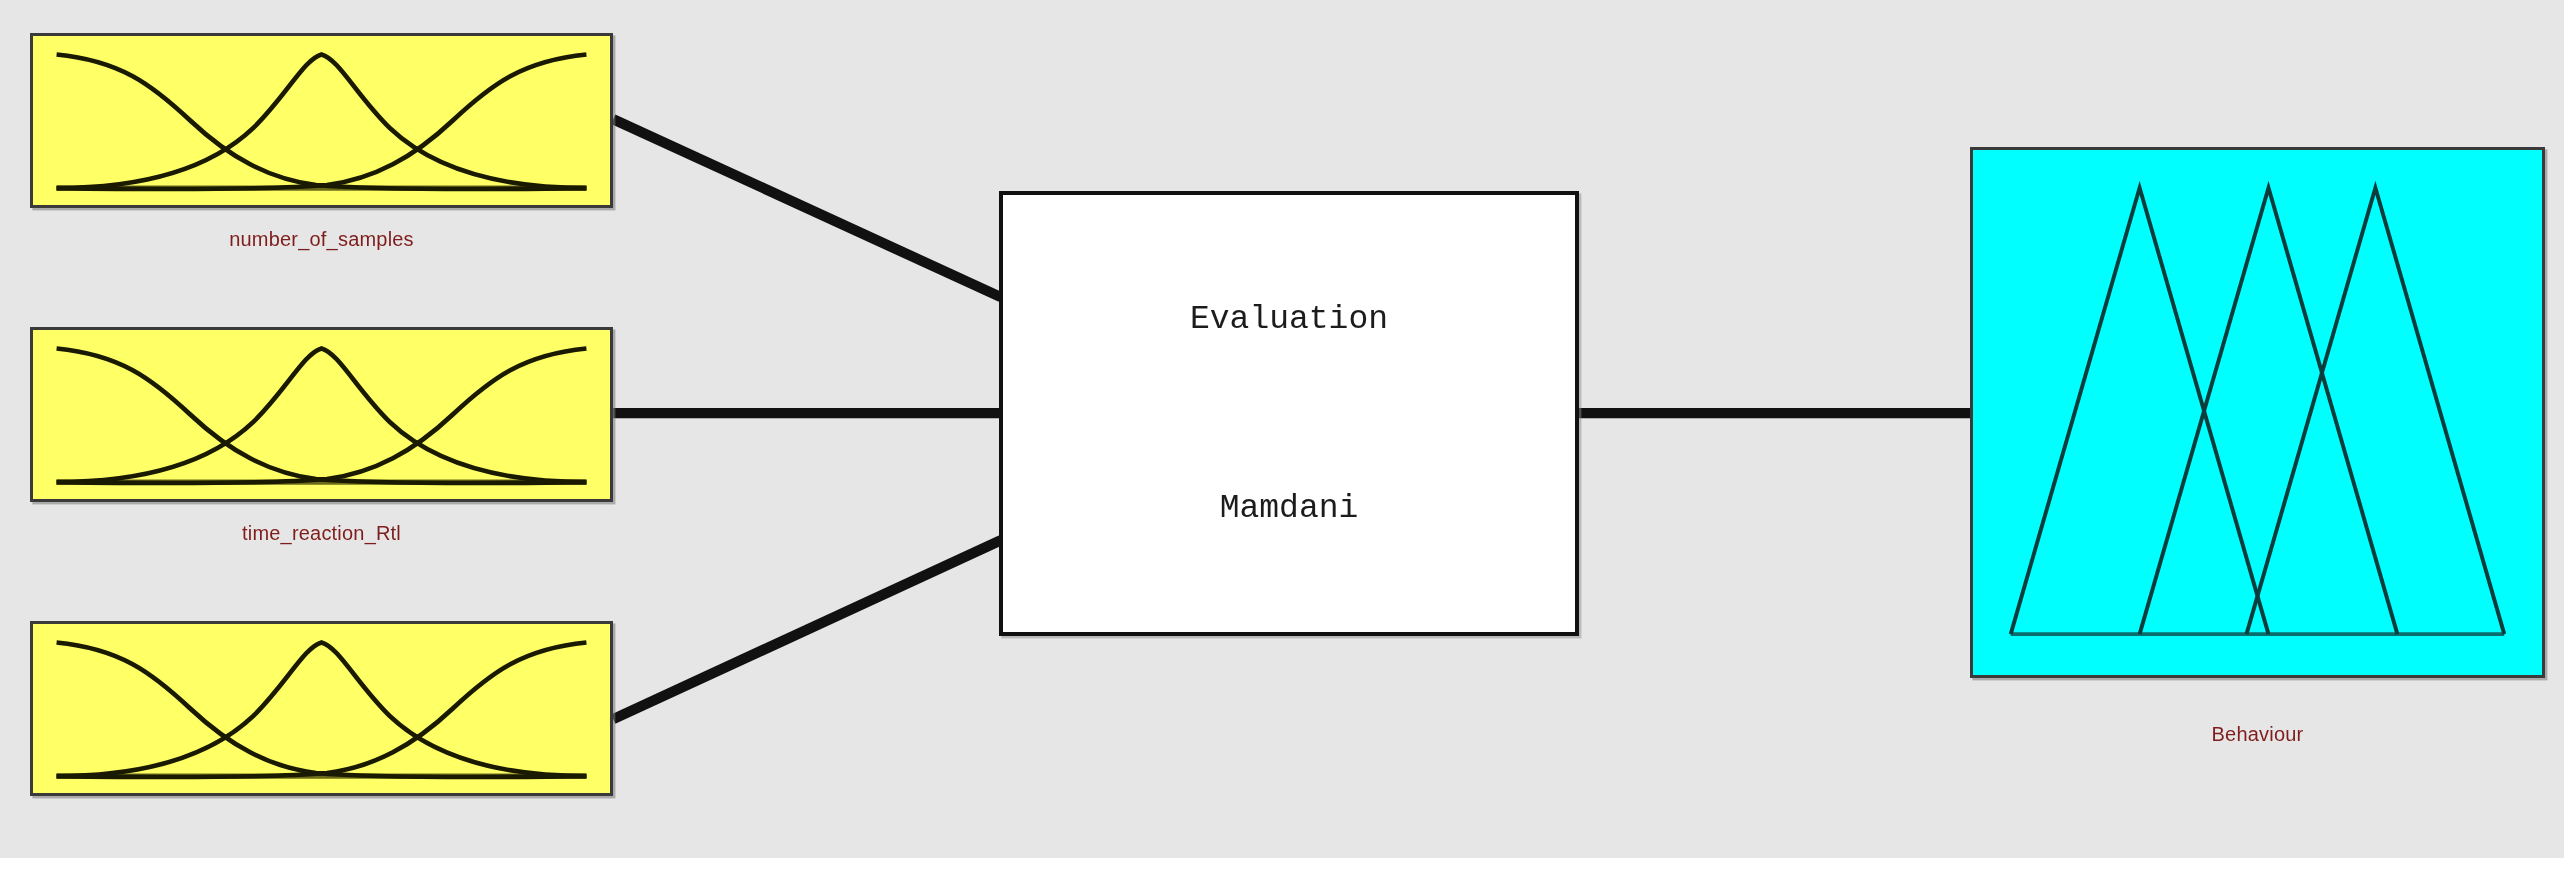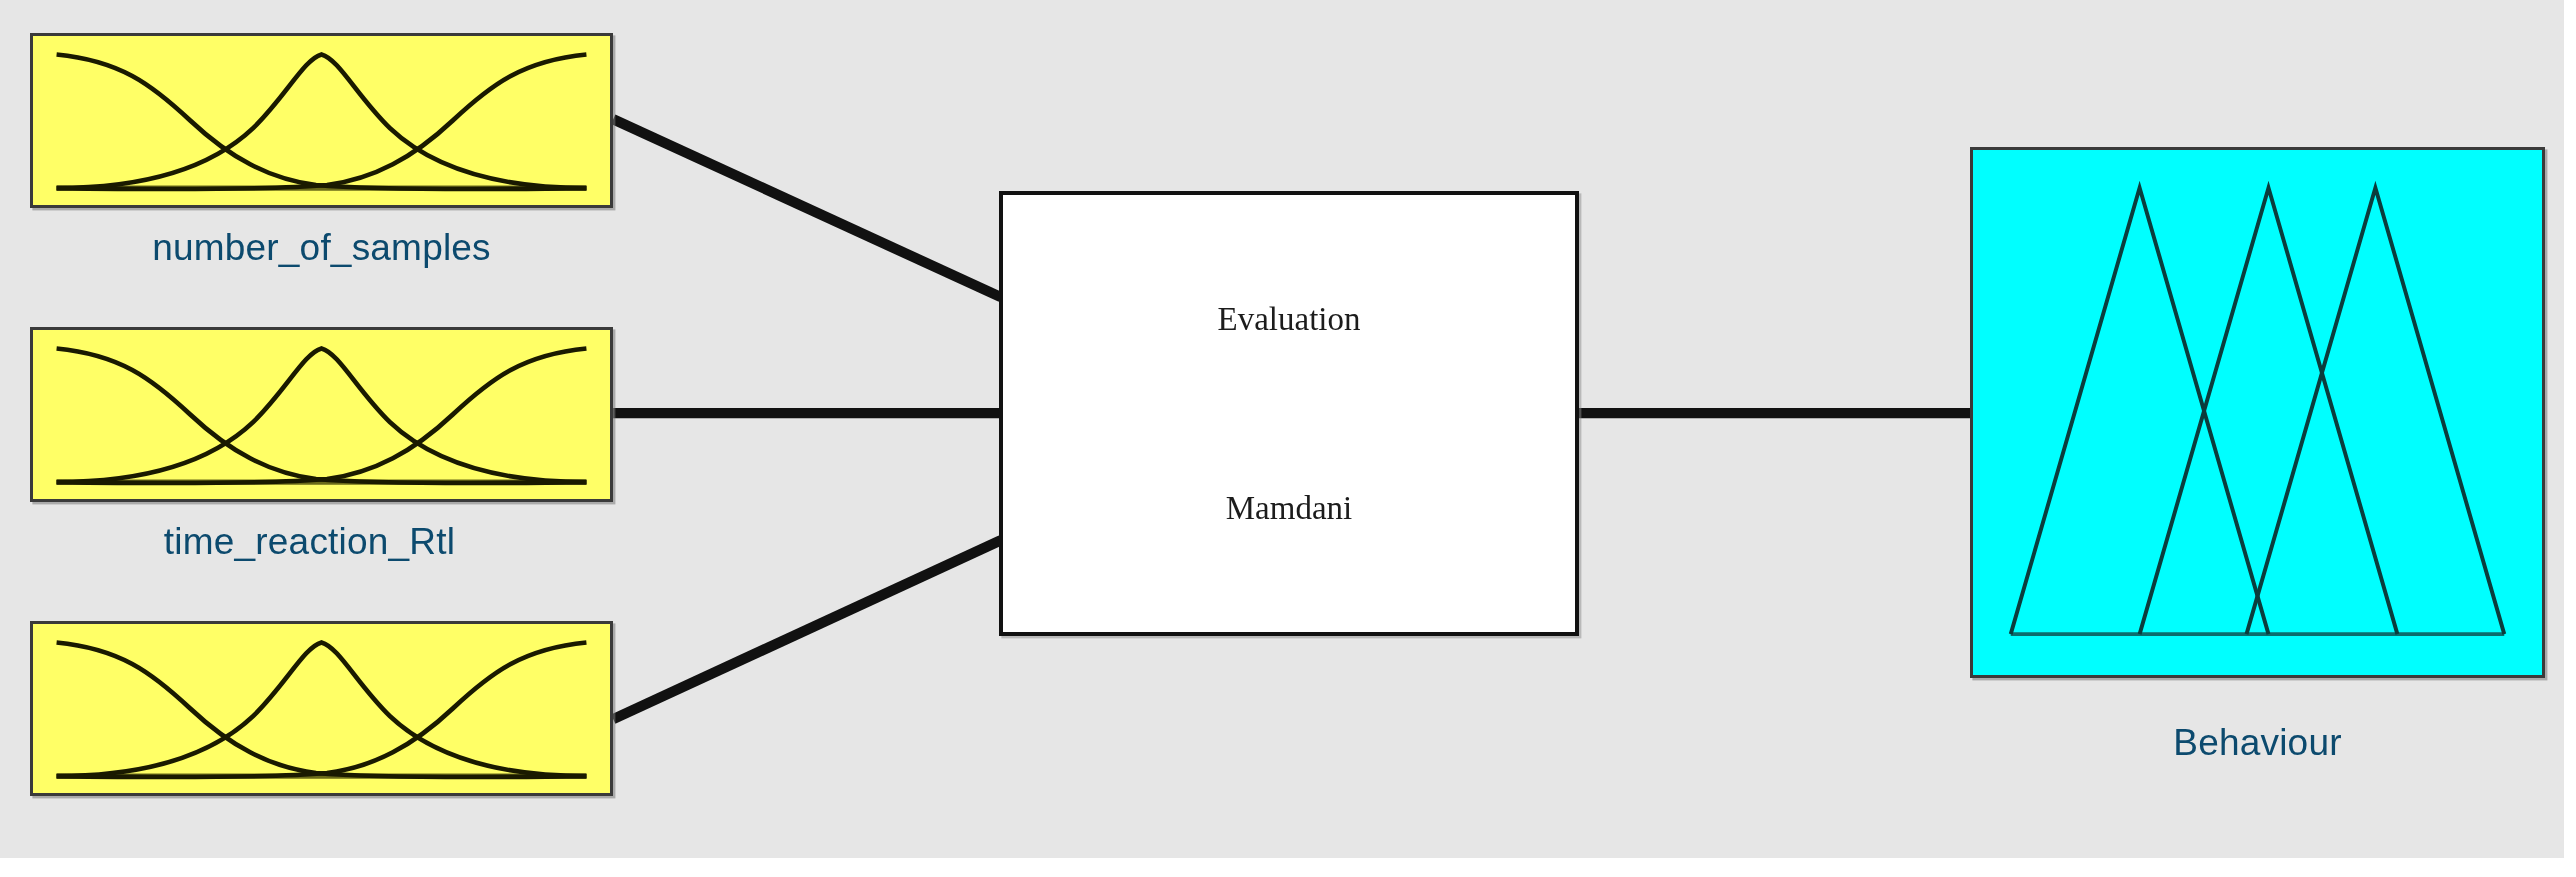--- a/index.html
+++ b/index.html
@@ -31,22 +31,22 @@
     position: absolute;
     box-sizing: border-box;
     border: 3.2px solid #3a3a3a;
     box-shadow: 2.4px 2.4px 0 rgba(120,120,120,0.55);
   }
   .var-box svg { display: block; width: 100%; height: 100%; }
 
   .var-label {
     position: absolute;
     text-align: center;
-    color: #0c4a6e;
-    font-size: 37px;
+    color: #7f1d1d;
+    font-size: 20px;
     font-family: "Liberation Sans", sans-serif;
     letter-spacing: 0.2px;
     white-space: nowrap;
     line-height: 1;
   }
 
   
   #fis-engine {
     position: absolute;
     box-sizing: border-box;
@@ -54,21 +54,21 @@
     border: 4px solid #111111;
     box-shadow: 2.4px 2.4px 0 rgba(140,140,140,0.5);
     display: flex;
     flex-direction: column;
     align-items: center;
     justify-content: center;
   }
   .engine-text {
     color: #1c1c1c;
     font-size: 33px;
-    font-family: Liberation Serif, serif;
+    font-family: Liberation Mono, monospace;
     line-height: 1;
   }
   #engine-name-text { margin-bottom: 62px; }
   #engine-type-text { margin-top: 94px; }
 
   
   #connectors {
     position: absolute;
     left: 0; top: 0;
     width: 2576px;
@@ -105,21 +105,21 @@
   <div class="var-label" style="left:30px; top:229px; width:583px;">number_of_samples</div>
 
   <div class="var-box" style="left:30px; top:327px; width:583px; height:175px; background:#ffff66;">
     <svg viewBox="0 0 734 220" preserveAspectRatio="none">
       <path d="M 30 198 L 704 198" stroke="#6b6b1a" stroke-width="7" fill="none"></path>
       <path d="M 30 24 C 110 32 150 62 200 110 C 250 158 300 186 360 194 C 430 200 560 200 704 198" stroke="#1a1a00" stroke-width="6" fill="none"></path>
       <path d="M 30 198 C 130 198 220 178 280 120 C 322 78 345 30 367 24 C 389 30 412 78 454 120 C 514 178 604 198 704 198" stroke="#1a1a00" stroke-width="6" fill="none"></path>
       <path d="M 30 198 C 174 200 304 200 374 194 C 434 186 484 158 534 110 C 584 62 624 32 704 24" stroke="#1a1a00" stroke-width="6" fill="none"></path>
     </svg>
   </div>
-  <div class="var-label" style="left:18px; top:523px; width:583px;">time_reaction_Rtl</div>
+  <div class="var-label" style="left:30px; top:523px; width:583px;">time_reaction_Rtl</div>
 
   <div class="var-box" style="left:30px; top:621px; width:583px; height:175px; background:#ffff66;">
     <svg viewBox="0 0 734 220" preserveAspectRatio="none">
       <path d="M 30 198 L 704 198" stroke="#6b6b1a" stroke-width="7" fill="none"></path>
       <path d="M 30 24 C 110 32 150 62 200 110 C 250 158 300 186 360 194 C 430 200 560 200 704 198" stroke="#1a1a00" stroke-width="6" fill="none"></path>
       <path d="M 30 198 C 130 198 220 178 280 120 C 322 78 345 30 367 24 C 389 30 412 78 454 120 C 514 178 604 198 704 198" stroke="#1a1a00" stroke-width="6" fill="none"></path>
       <path d="M 30 198 C 174 200 304 200 374 194 C 434 186 484 158 534 110 C 584 62 624 32 704 24" stroke="#1a1a00" stroke-width="6" fill="none"></path>
     </svg>
   </div>
 

